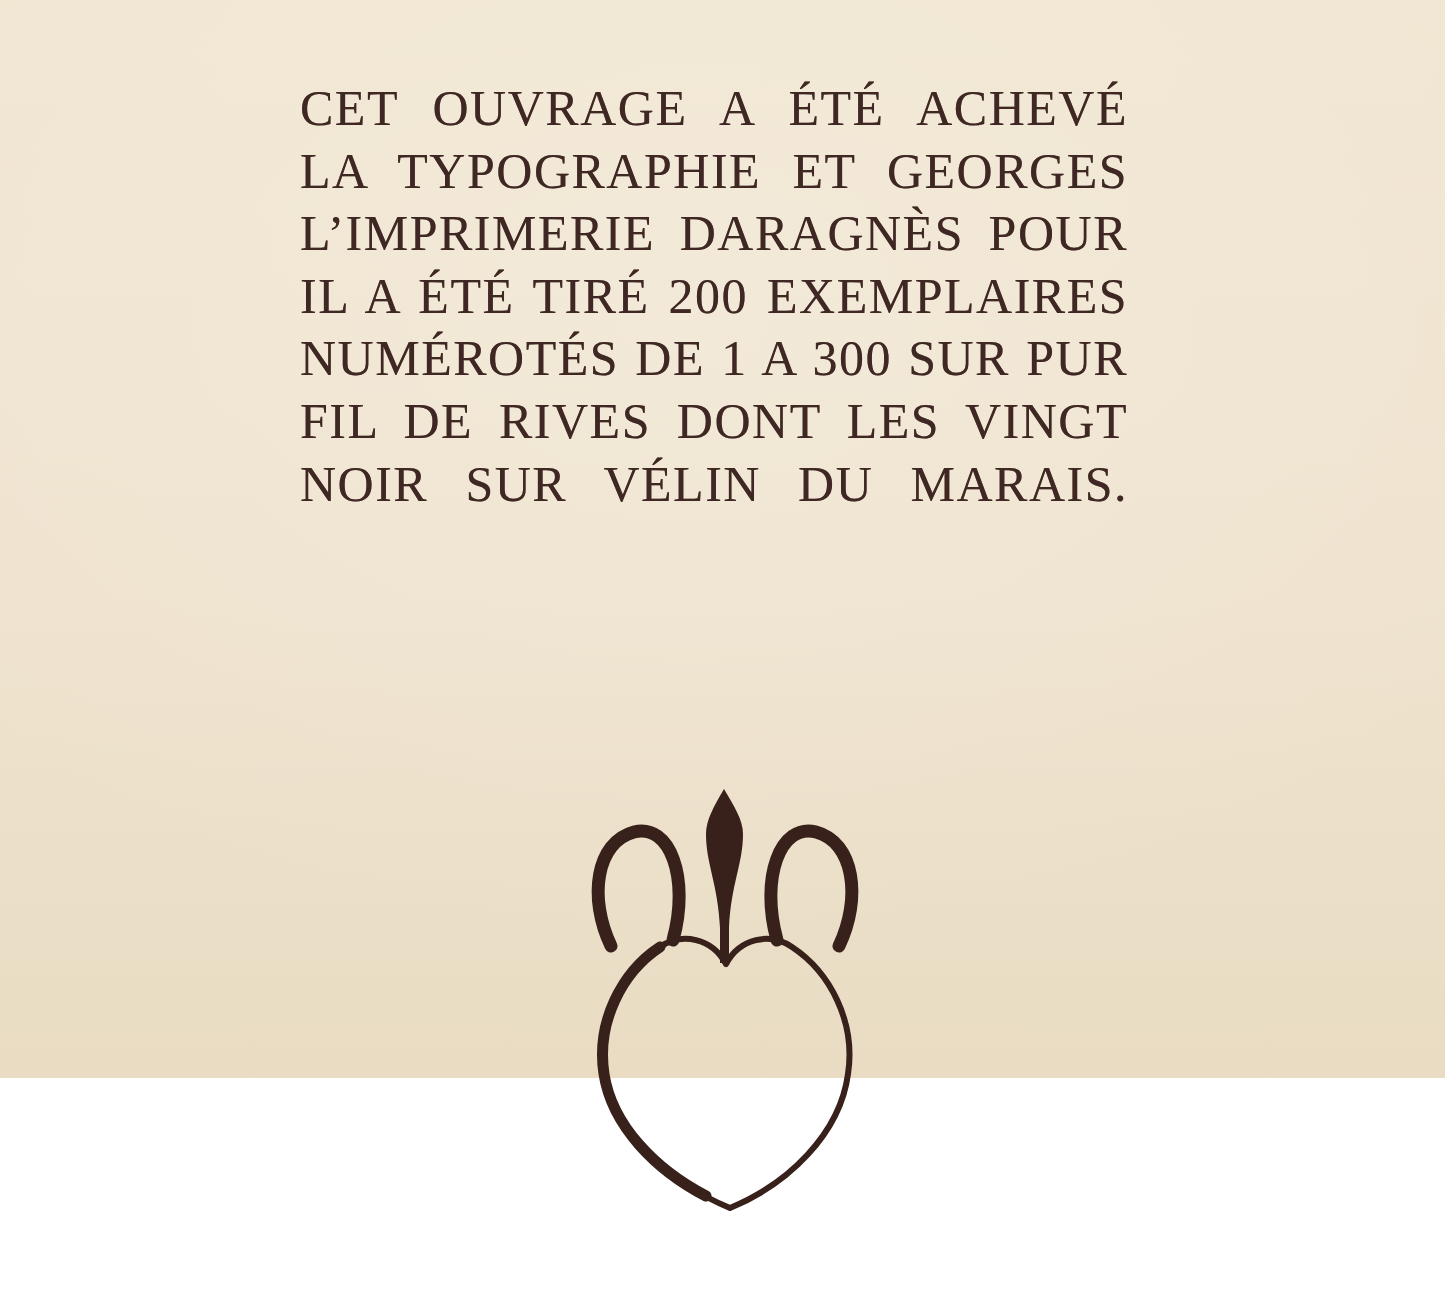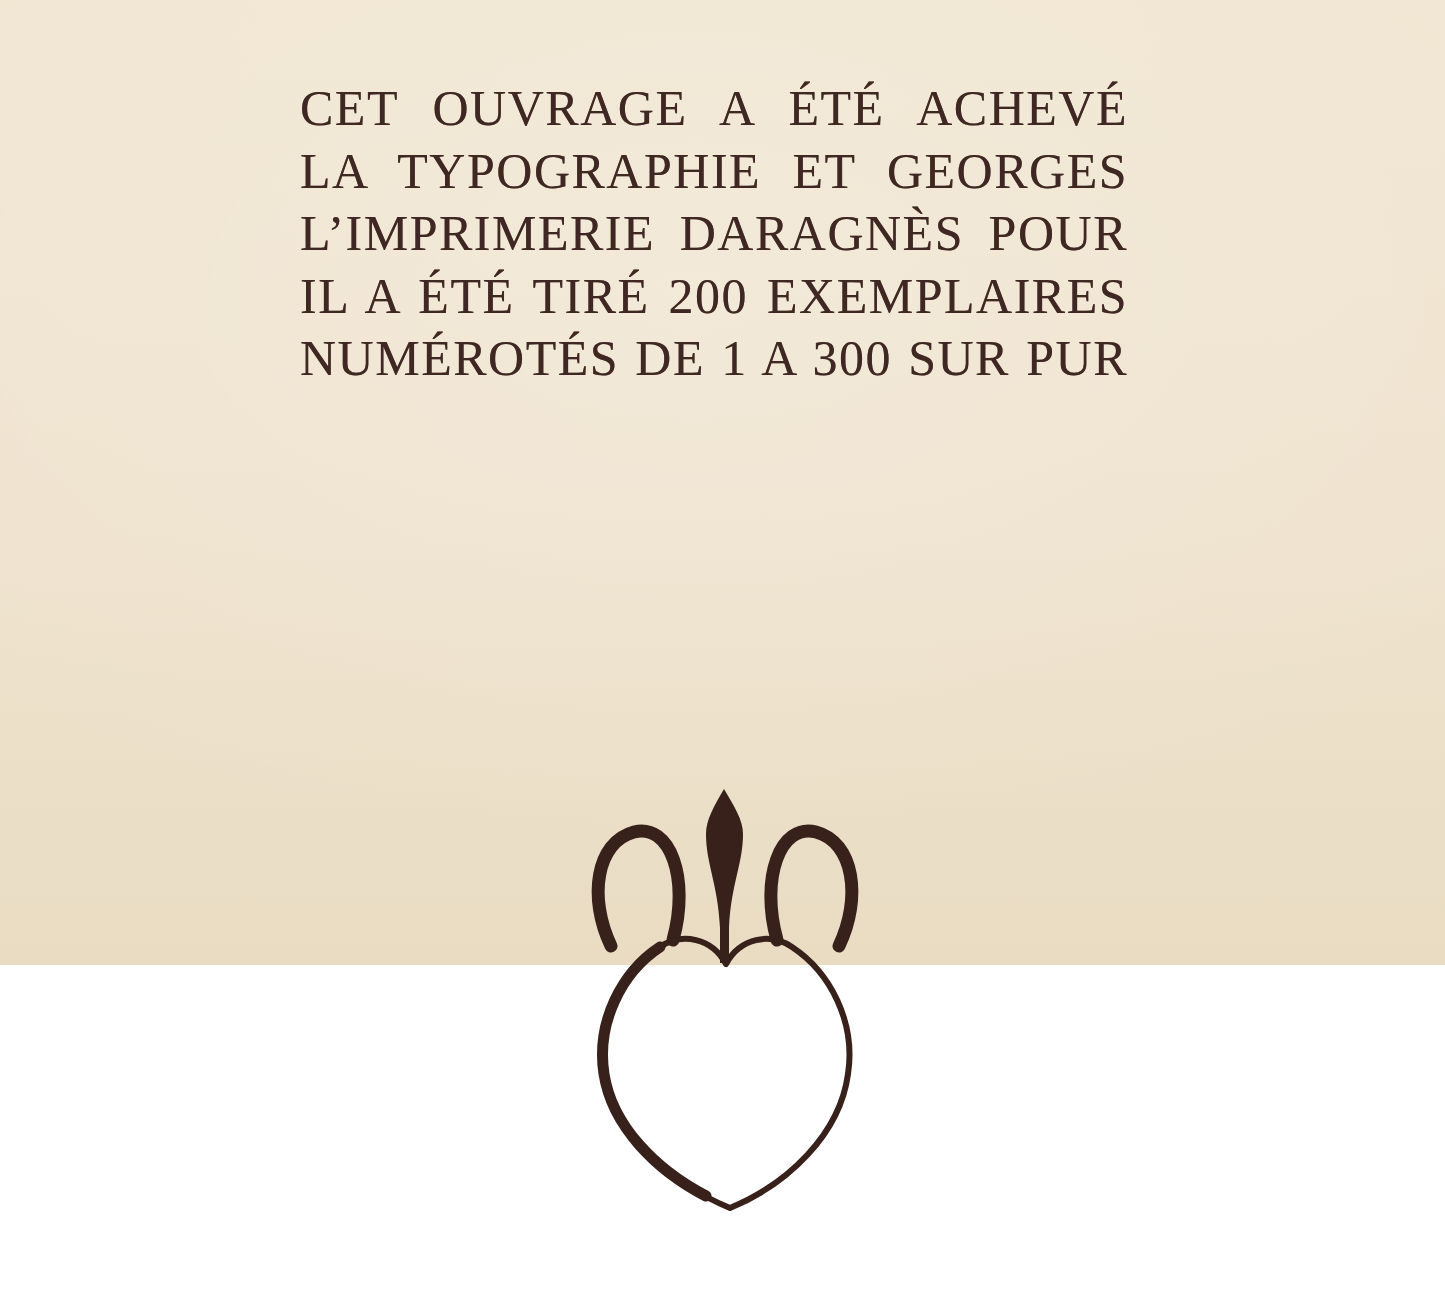--- a/index.html
+++ b/index.html
@@ -7,21 +7,21 @@
     padding: 0;
   }
   body {
     width: 1445px;
     height: 1289px;
     overflow: hidden;
   }
   .page {
     position: relative;
     width: 1445px;
-    height: 965px;
+    height: 1078px;
     background:
       radial-gradient(130% 110% at 48% 30%, rgba(255,255,255,0.18) 0%, rgba(255,255,255,0) 55%),
       linear-gradient(180deg, #f1e6d2 0%, #efe3ce 55%, #e9dcc3 100%);
   }
   .colophon {
     position: absolute;
     left: 300px;
     top: 77px;
     width: 828px;
   }
@@ -47,20 +47,22 @@
 <body>
 
 <div class="page">
 
   <div class="colophon">
     <div class="line">CET OUVRAGE A ÉTÉ ACHEVÉ</div>
     <div class="line">LA TYPOGRAPHIE ET GEORGES</div>
     <div class="line">L’IMPRIMERIE DARAGNÈS POUR</div>
     <div class="line">IL A ÉTÉ TIRÉ 200 EXEMPLAIRES</div>
     <div class="line">NUMÉROTÉS DE 1 A 300 SUR PUR</div>
+    <div class="line">FIL DE RIVES DONT LES VINGT</div>
+    <div class="line">NOIR SUR VÉLIN DU MARAIS.</div>
   </div>
 
   <svg class="emblem" viewBox="0 0 284 430" xmlns="http://www.w3.org/2000/svg" aria-hidden="true">
 
     <path d="M 136,3
              C 126,20 118,34 118,48
              C 118,78 130,98 132,142
              L 132,177
              L 141,177
              L 141,142

